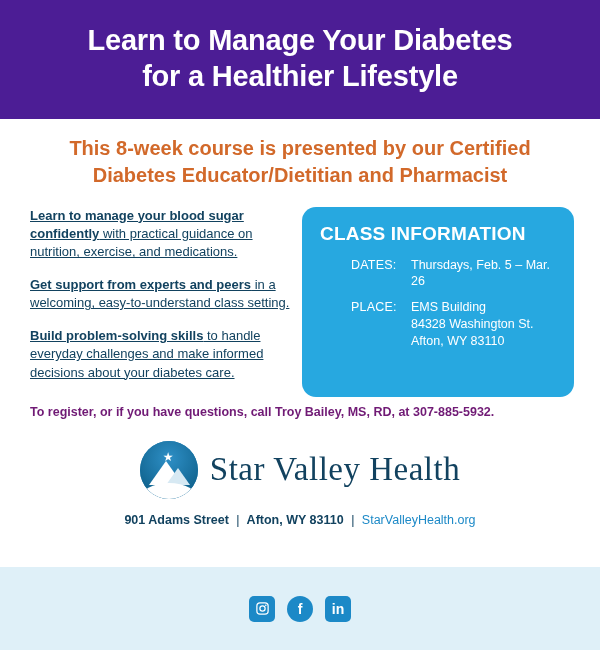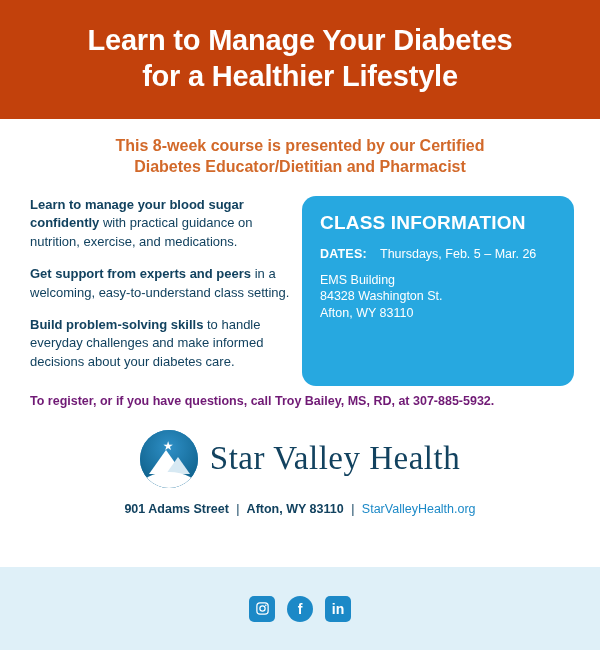--- a/index.html
+++ b/index.html
@@ -17,57 +17,58 @@
   .page {
     position: relative;
     width: 600px;
     height: 650px;
     background: #ffffff;
     box-sizing: border-box;
   }
 
   
   .header {
-    background: #c2410c;
+    background: #4c1d95;
     padding: 22px 30px 24px 30px;
     text-align: center;
   }
   .header h1 {
     margin: 0;
     color: #ffffff;
     font-size: 29px;
     line-height: 1.25;
     font-weight: bold;
     letter-spacing: -0.2px;
   }
   .header h1 .line2 {
     display: block;
   }
 
   
   .subhead {
     padding: 16px 34px 12px 34px;
     text-align: center;
     color: #d2692a;
-    font-size: 16px;
+    font-size: 20px;
     font-weight: bold;
     line-height: 1.35;
   }
   .subhead .l2 { display: block; }
 
   
   .columns {
     display: flex;
     padding: 6px 26px 0 30px;
     box-sizing: border-box;
   }
   .col-left {
     width: 272px;
     padding-right: 4px;
     box-sizing: border-box;
+    text-decoration: underline;
   }
   .para {
     font-size: 13px;
     line-height: 1.42;
     color: #12425f;
     margin: 0 0 14px 0;
   }
   .para strong {
     font-weight: bold;
   }
@@ -90,24 +91,25 @@
     letter-spacing: 0.2px;
     color: #ffffff;
   }
   .inforow {
     display: flex;
     margin-bottom: 9px;
     font-size: 12.5px;
     line-height: 1.35;
   }
   .inforow .lbl {
-    font-weight: bold;
+    font-weight: normal;
     width: 60px;
     flex-shrink: 0;
     letter-spacing: 0.2px;
+    margin-left: 31px;
   }
   .inforow .val {
     flex: 1;
   }
   .inforow .val span.l {
     display: block;
   }
 
   
   .register {
@@ -263,20 +265,21 @@
         <h2>CLASS INFORMATION</h2>
 
         <div class="inforow">
           <div class="lbl">DATES:</div>
           <div class="val">
             <span class="l">Thursdays, Feb. 5 – Mar. 26</span>
           </div>
         </div>
 
         <div class="inforow">
+          <div class="lbl">PLACE:</div>
           <div class="val">
             <span class="l">EMS Building</span>
             <span class="l">84328 Washington St.</span>
             <span class="l">Afton, WY 83110</span>
           </div>
         </div>
 
       </div>
     </div>
   </div>

